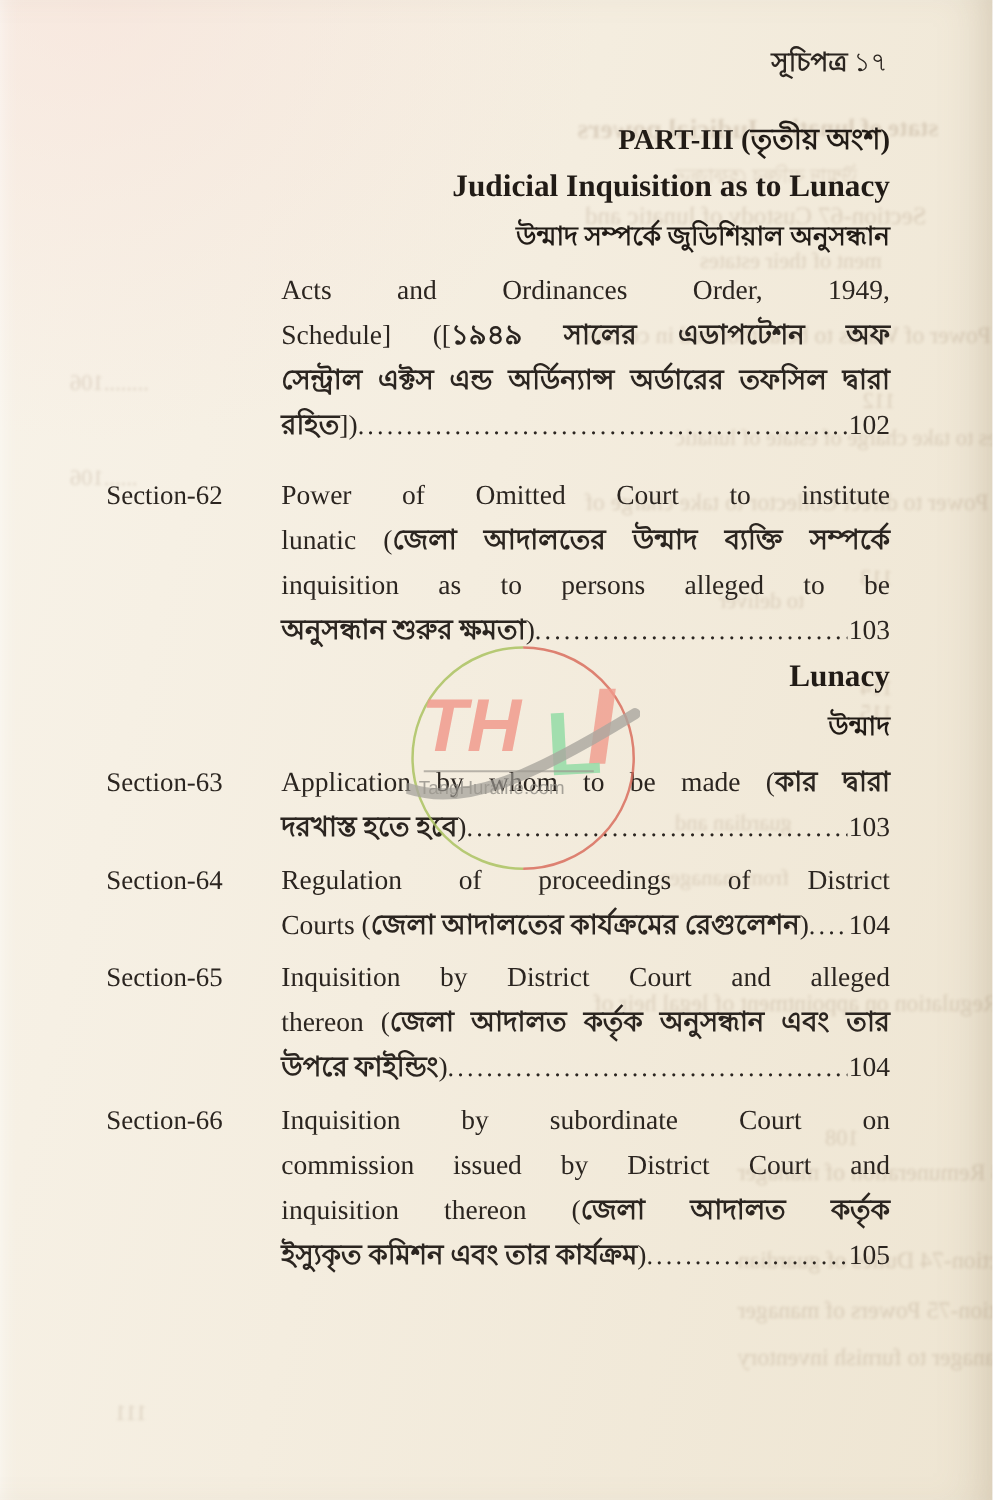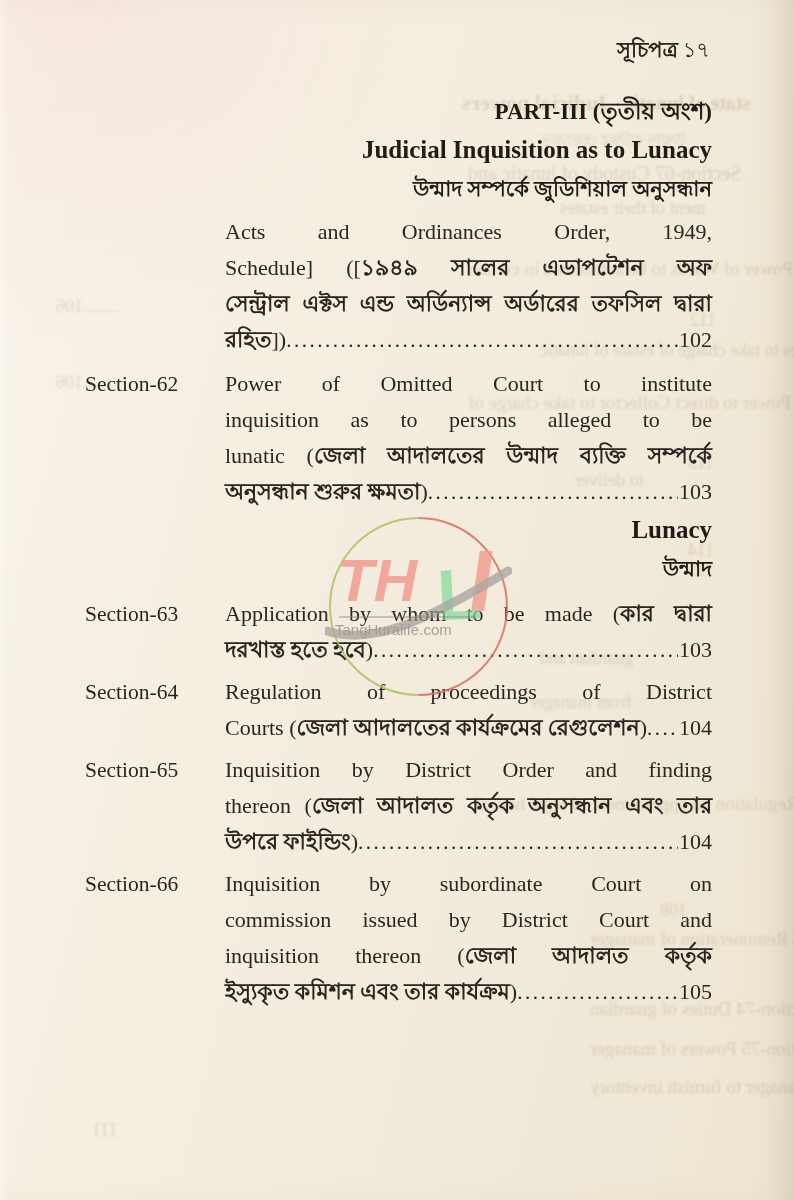--- a/index.html
+++ b/index.html
@@ -41,21 +41,21 @@
   .leader::after{
     content:"..........................................................................................................................................";
     letter-spacing:2.5px;font-size:21px;color:#2b2520;
   }
   .pg{flex:0 0 auto;padding-left:1px;}
   .bn{font-weight:700;}
   
   [data-name="block-part-heading"]{margin-top:30px;}
   [data-name="block-chapter-4"]{margin-top:6px;}
   [data-name="block-chapter-5-heading"]{margin-top:28px;}
-  [data-name="block-section-62"]{margin-top:8px;}
+  [data-name="block-section-62"]{margin-top:20px;}
   [data-name="block-lunacy-heading"]{margin-top:0;}
   [data-name="block-section-63"]{margin-top:8px;}
   [data-name="block-section-64"]{margin-top:6px;}
   [data-name="block-section-65"]{margin-top:6px;}
   [data-name="block-section-66"]{margin-top:6px;}
   
   #ghost-layer{position:absolute;inset:0;z-index:1;pointer-events:none;}
   .ghost{
     position:absolute;white-space:nowrap;color:#8b6f52;opacity:.22;
     filter:blur(1.1px);transform:scaleX(-1);transform-origin:center;
@@ -115,22 +115,22 @@
           <div data-name="toc-line" class="line cont justify"><span class="txt" data-name="toc-line-text"><span>Schedule] ([</span><span class="bn">১৯৪৯ সালের এডাপটেশন অফ</span></span></div>
           <div data-name="toc-line" class="line cont justify"><span class="txt" data-name="toc-line-text"><span class="bn">সেন্ট্রাল এক্টস এন্ড অর্ডিন্যান্স অর্ডারের তফসিল দ্বারা</span></span></div>
           <div data-name="toc-line" class="line cont last">
             <span class="txt" data-name="toc-line-text"><span class="bn">রহিত</span><span>])</span></span>
             <span class="leader" data-name="dot-leader"></span>
             <span class="pg" data-name="page-ref">102</span>
           </div>
         </div>
         <div data-name="block-section-62" class="entry">
           <div data-name="toc-line" class="line first justify"><span class="label" data-name="toc-entry-label">Section-62</span><span class="txt" data-name="toc-line-text"><span>Power of Omitted Court to institute</span></span></div>
+          <div data-name="toc-line" class="line cont justify"><span class="txt" data-name="toc-line-text"><span>lunatic (</span><span class="bn">জেলা আদালতের উন্মাদ ব্যক্তি সম্পর্কে</span></span></div>
           <div data-name="toc-line" class="line cont justify"><span class="txt" data-name="toc-line-text"><span>inquisition as to persons alleged to be</span></span></div>
-          <div data-name="toc-line" class="line cont justify"><span class="txt" data-name="toc-line-text"><span>lunatic (</span><span class="bn">জেলা আদালতের উন্মাদ ব্যক্তি সম্পর্কে</span></span></div>
           <div data-name="toc-line" class="line cont last">
             <span class="txt" data-name="toc-line-text"><span class="bn">অনুসন্ধান শুরুর ক্ষমতা</span><span>)</span></span>
             <span class="leader" data-name="dot-leader"></span>
             <span class="pg" data-name="page-ref">103</span>
           </div>
         </div>
         <div data-name="block-lunacy-heading" class="heading">
           <div class="h-line lg" data-name="lunacy-heading-line-1">Lunacy</div>
           <div class="h-line bn" data-name="lunacy-heading-line-2">উন্মাদ</div>
         </div>
@@ -144,21 +144,21 @@
         </div>
         <div data-name="block-section-64" class="entry">
           <div data-name="toc-line" class="line first justify"><span class="label" data-name="toc-entry-label">Section-64</span><span class="txt" data-name="toc-line-text"><span>Regulation of proceedings of District</span></span></div>
           <div data-name="toc-line" class="line cont last">
             <span class="txt" data-name="toc-line-text"><span>Courts (</span><span class="bn">জেলা আদালতের কার্যক্রমের রেগুলেশন</span><span>)</span></span>
             <span class="leader" data-name="dot-leader"></span>
             <span class="pg" data-name="page-ref">104</span>
           </div>
         </div>
         <div data-name="block-section-65" class="entry">
-          <div data-name="toc-line" class="line first justify"><span class="label" data-name="toc-entry-label">Section-65</span><span class="txt" data-name="toc-line-text"><span>Inquisition by District Order and finding</span></span></div>
+          <div data-name="toc-line" class="line first justify"><span class="label" data-name="toc-entry-label">Section-65</span><span class="txt" data-name="toc-line-text"><span>Inquisition by District Court and alleged</span></span></div>
           <div data-name="toc-line" class="line cont justify"><span class="txt" data-name="toc-line-text"><span>thereon (</span><span class="bn">জেলা আদালত কর্তৃক অনুসন্ধান এবং তার</span></span></div>
           <div data-name="toc-line" class="line cont last">
             <span class="txt" data-name="toc-line-text"><span class="bn">উপরে ফাইন্ডিং</span><span>)</span></span>
             <span class="leader" data-name="dot-leader"></span>
             <span class="pg" data-name="page-ref">104</span>
           </div>
         </div>
         <div data-name="block-section-66" class="entry">
           <div data-name="toc-line" class="line first justify"><span class="label" data-name="toc-entry-label">Section-66</span><span class="txt" data-name="toc-line-text"><span>Inquisition by subordinate Court on</span></span></div>
           <div data-name="toc-line" class="line cont justify"><span class="txt" data-name="toc-line-text"><span>commission issued by District Court and</span></span></div>

